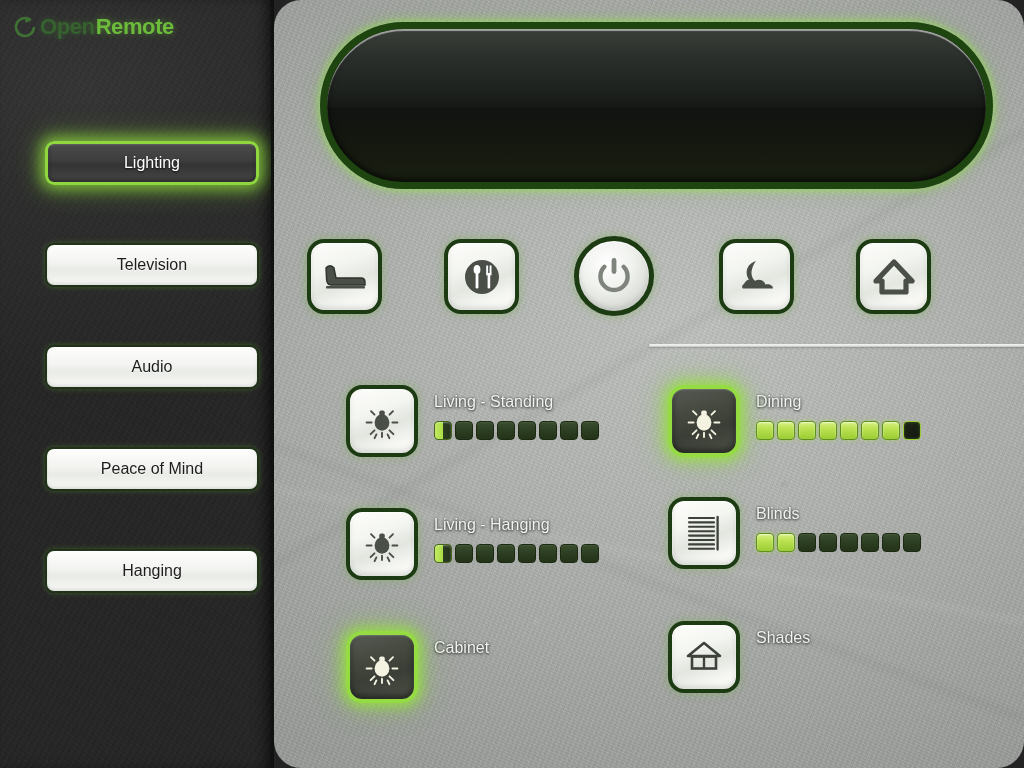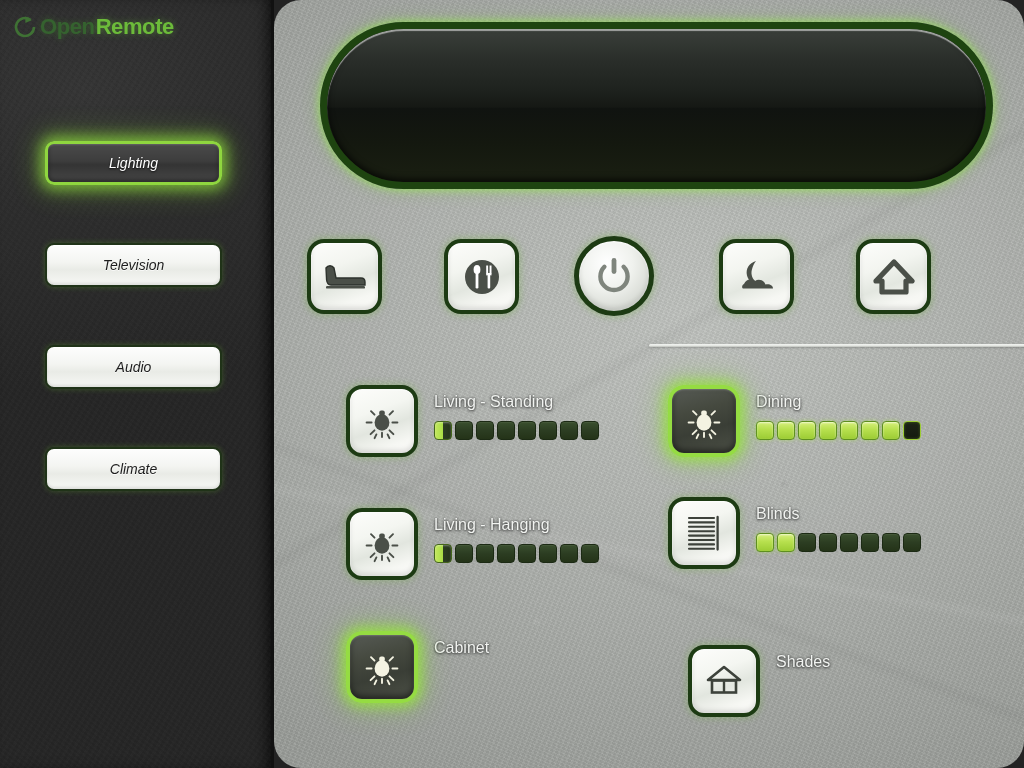--- a/index.html
+++ b/index.html
@@ -68,38 +68,37 @@
 
   .nav {
     position: absolute;
     top: 141px;
     left: 45px;
     width: 177px;
     z-index: 3;
   }
   .nav-btn {
     position: relative;
-    width: 177px;
+    width: 214px;
     height: 44px;
     margin-bottom: 58px;
     border-radius: 9px;
     display: flex;
     align-items: center;
     justify-content: center;
     cursor: pointer;
-    font-size: 14px;
+    font-size: 16px;
     background: linear-gradient(180deg, #fdfdfd 0%, #f4f5f2 42%, #e9ebe6 62%, #f7f8f5 100%);
     color: #1d1d1d;
     border: 2px solid #203318;
     box-shadow:
       0 0 5px 1px rgba(90,150,50,0.33),
       inset 0 1px 0 rgba(255,255,255,0.95),
       inset 0 -2px 3px rgba(0,0,0,0.10);
     text-shadow: 0 1px 0 rgba(255,255,255,0.7);
-    font-style: italic;
   }
   .nav-btn.active {
     background: linear-gradient(180deg, #4a4a4a 0%, #3d3d3d 45%, #343434 55%, #464646 100%);
     color: #ffffff;
     border: 3px solid #8fd63f;
     box-shadow:
       0 0 14px 4px rgba(140,215,60,0.75),
       0 0 26px 8px rgba(130,205,55,0.30),
       inset 0 1px 2px rgba(255,255,255,0.18),
       inset 0 -2px 4px rgba(0,0,0,0.45);
@@ -311,21 +310,24 @@
         <div class="nav-btn active">
           <span>Lighting</span>
         </div>
         <div class="nav-btn">
           <span>Television</span>
         </div>
         <div class="nav-btn">
           <span>Audio</span>
         </div>
         <div class="nav-btn">
-          <span>Climate</span>
+          <span>Peace of Mind</span>
+        </div>
+        <div class="nav-btn">
+          <span>Hanging</span>
         </div>
       </div>
   </div>
 
   <div class="main">
 
     <div class="display-panel"></div>
 
     <div class="scene-row" id="scene-row">
         <div class="scene-btn" style="left: 33px;">
@@ -528,21 +530,21 @@
                   <line x1="14.4" y1="33.4" x2="12.6" y2="37.2"></line>
                   <line x1="25.6" y1="33.4" x2="27.4" y2="37.2"></line>
                 </g>
               </svg>
             </span>
           </div>
           <div class="dev-info">
             <div class="dev-label">Cabinet</div>
           </div>
         </div>
-        <div class="device" style="left: 394px; top: 260px; margin-left: 20px;">
+        <div class="device" style="left: 394px; top: 236px;">
           <div class="dev-btn">
             <span>
               <svg class="icon-svg" width="42" height="36" viewBox="0 0 42 36">
                 <path d="M21 4 L37 17 L5 17 Z" fill="none" stroke="#3d423b" stroke-width="2.6" stroke-linejoin="round"></path>
                 <rect x="9" y="17.5" width="24" height="12" fill="none" stroke="#3d423b" stroke-width="2.6"></rect>
                 <line x1="21" y1="17.5" x2="21" y2="29.5" stroke="#3d423b" stroke-width="2.4"></line>
               </svg>
             </span>
           </div>
           <div class="dev-info">

